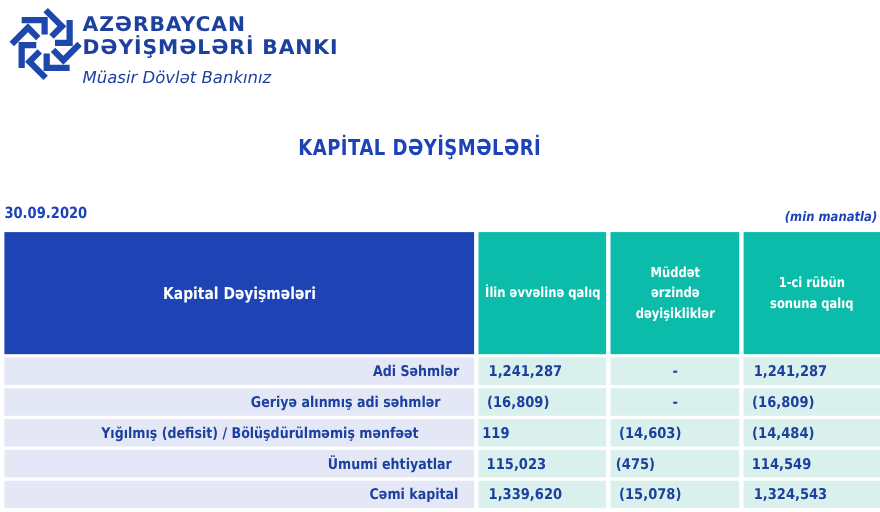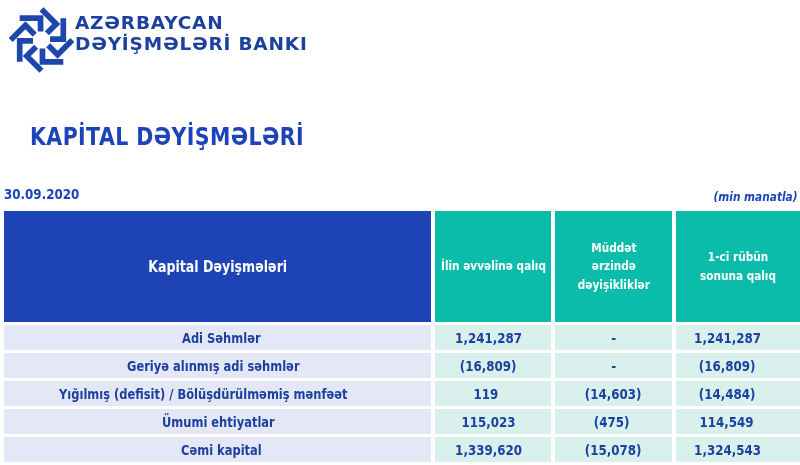--- a/index.html
+++ b/index.html
@@ -15,22 +15,22 @@
   .brand-name{
     color:var(--text_blue);font-weight:bold;font-size:18.5px;
     line-height:21px;letter-spacing:0.8px;white-space:nowrap;
   }
   .brand-tagline{
     color:var(--text_blue);font-style:italic;font-size:15px;
     margin-top:7px;white-space:nowrap;
   }
   
   .page-title{
-    position:absolute;top:122px;left:0;width:764px;
-    color:var(--title_blue);font-weight:bold;font-size:25px;letter-spacing:0.5px;
+    position:absolute;top:122px;left:0;width:764px;text-align:center;
+    color:var(--title_blue);font-weight:bold;font-size:20px;letter-spacing:0.5px;
     white-space:nowrap;
   }
   .page-title span{display:inline-block;transform:scaleX(0.82);transform-origin:center;}
   .meta-date{
     position:absolute;top:186px;left:4px;color:var(--title_blue);
     font-weight:bold;font-size:14px;
   }
   .meta-date span{display:inline-block;transform:scaleX(0.85);transform-origin:left center;}
   .meta-unit{
     position:absolute;top:190px;right:3px;color:var(--title_blue);
@@ -46,23 +46,23 @@
     column-gap:4px;row-gap:3px;
   }
   .th,.td{display:flex;align-items:center;overflow:hidden;}
   .th{justify-content:center;color:var(--header_text);font-weight:bold;text-align:center;}
   .th.lbl{background:var(--header_blue);font-size:15px;text-align:center;}
   .th.col{background:var(--header_teal);font-size:12.5px;line-height:1.45;padding:0 4px;}
   .th span{display:inline-block;transform:scaleX(0.84);transform-origin:center;}
   .th.col.one span{white-space:nowrap;}
   .th.col.multi span{white-space:pre-line;}
   .td{color:var(--text_blue);font-weight:bold;}
-  .td.lbl{background:var(--row_label_bg);justify-content:center;padding-left:22px;font-size:13.5px;}
+  .td.lbl{background:var(--row_label_bg);justify-content:flex-end;padding-left:22px;font-size:13.5px;}
   .td.lbl span{display:inline-block;transform:scaleX(0.85);transform-origin:left center;white-space:nowrap;}
-  .td.val{background:var(--row_value_bg);justify-content:center;font-size:13.5px;}
+  .td.val{background:var(--row_value_bg);justify-content:flex-start;font-size:13.5px;}
   .td.val span{display:inline-block;transform:scaleX(0.88);transform-origin:right center;white-space:nowrap;}
   .td.val.c2{padding-right:17px;}
   .td.val.c3{padding-right:9px;}
   .td.val.c4{padding-right:30px;}
   .td.val.dash{justify-content:center;padding-right:0;}
   .td.val.dash span{transform-origin:center;}
 </style>
 </head>
 <body>
 
@@ -78,20 +78,21 @@
       <use href="#arm" transform="rotate(135 50 50)"></use>
       <use href="#arm" transform="rotate(180 50 50)"></use>
       <use href="#arm" transform="rotate(225 50 50)"></use>
       <use href="#arm" transform="rotate(270 50 50)"></use>
       <use href="#arm" transform="rotate(315 50 50)"></use>
     </svg>
   </div>
   <div class="brand-text">
     <div class="brand-name">AZƏRBAYCAN</div>
     <div class="brand-name">DƏYİŞMƏLƏRİ BANKI</div>
+    <div class="brand-tagline">Müasir Dövlət Bankınız</div>
   </div>
 </div>
 
 <div class="page-title"><span>KAPİTAL DƏYİŞMƏLƏRİ</span></div>
 <div class="meta-date"><span>30.09.2020</span></div>
 <div class="meta-unit"><span>(min manatla)</span></div>
 
 <div class="cap-table">
   <div class="th lbl">
       <span>Kapital Dəyişmələri</span>

